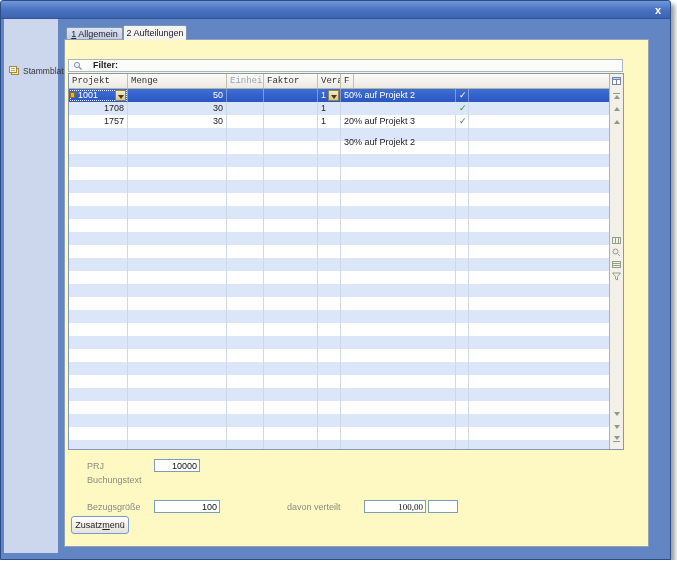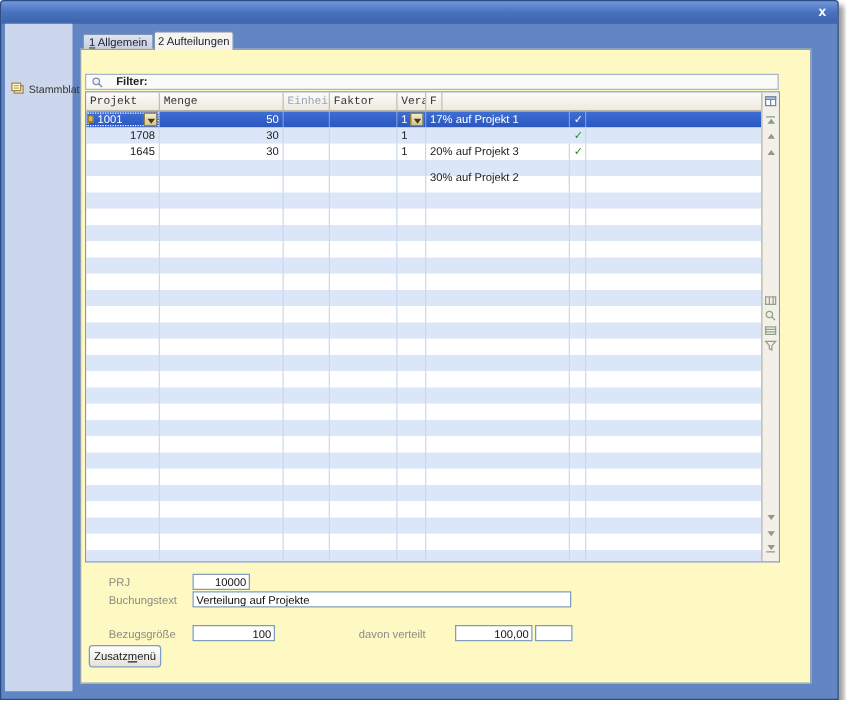--- a/index.html
+++ b/index.html
@@ -126,36 +126,36 @@
           <div class="th" style="width: 13px;">F</div>
           <div class="th fill"></div>
         </div>
       <div class="tbody" id="tbody">
           <div class="tr sel">
             <div class="td focus-cell" style="width: 59px;"><span class="marker"></span><span style="margin-left: 6px;">1001</span><span class="dd"></span></div>
             <div class="td ar" style="width: 99px;">50</div>
             <div class="td" style="width: 37px;"></div>
             <div class="td" style="width: 54px;"></div>
             <div class="td" style="width: 23px;"><span>1</span><span class="dd"></span></div>
-            <div class="td" style="width: 115px;">17% auf Projekt 1</div>
+            <div class="td" style="width: 115px;">50% auf Projekt 2</div>
             <div class="td ac" style="width: 13px;"><span class="chk">✓</span></div>
             <div class="td fill"></div>
           </div>
           <div class="tr stripe">
             <div class="td ar" style="width: 59px;">1708</div>
             <div class="td ar" style="width: 99px;">30</div>
             <div class="td" style="width: 37px;"></div>
             <div class="td" style="width: 54px;"></div>
             <div class="td" style="width: 23px;">1</div>
             <div class="td" style="width: 115px; margin-top: 34px;">30% auf Projekt 2</div>
             <div class="td ac" style="width: 13px;"><span class="chk">✓</span></div>
             <div class="td fill"></div>
           </div>
           <div class="tr">
-            <div class="td ar" style="width: 59px;">1645</div>
+            <div class="td ar" style="width: 59px;">1757</div>
             <div class="td ar" style="width: 99px;">30</div>
             <div class="td" style="width: 37px;"></div>
             <div class="td" style="width: 54px;"></div>
             <div class="td" style="width: 23px;">1</div>
             <div class="td" style="width: 115px;">20% auf Projekt 3</div>
             <div class="td ac" style="width: 13px;"><span class="chk">✓</span></div>
             <div class="td fill"></div>
           </div>
           <div class="tr stripe">
             <div class="td ar" style="width: 59px;"></div>
@@ -458,27 +458,26 @@
               <div class="abar"></div>
             </div>
         </div>
       </div>
     </div>
 
     <span class="flabel" style="left:22px;top:421px">PRJ</span>
     <input class="finput ar" style="left: 89px; top: 419px; width: 46px;" value="10000">
 
     <span class="flabel" style="left:22px;top:435px">Buchungstext</span>
-    <input class="finput" style="left: 89px; top: 433px; width: 303px;" value="Verteilung auf Projekte">
 
     <span class="flabel" style="left:22px;top:462px">Bezugsgröße</span>
     <input class="finput ar" style="left: 89px; top: 460px; width: 66px;" value="100">
 
     <span class="flabel" style="left:222px;top:462px">davon verteilt</span>
-    <input class="finput ar" style="left: 299px; top: 460px; width: 62px;" value="100,00">
+    <input class="finput ar" style="left: 299px; top: 460px; width: 62px; font-family: Liberation Serif, serif;" value="100,00">
     <input class="finput" style="left: 363px; top: 460px; width: 30px;" value="">
 
     <div class="btn">
       <span>Zusatz</span><span class="mn">m</span><span>enü</span>
     </div>
 
   </div>
 </div>
 
 </body></html>

